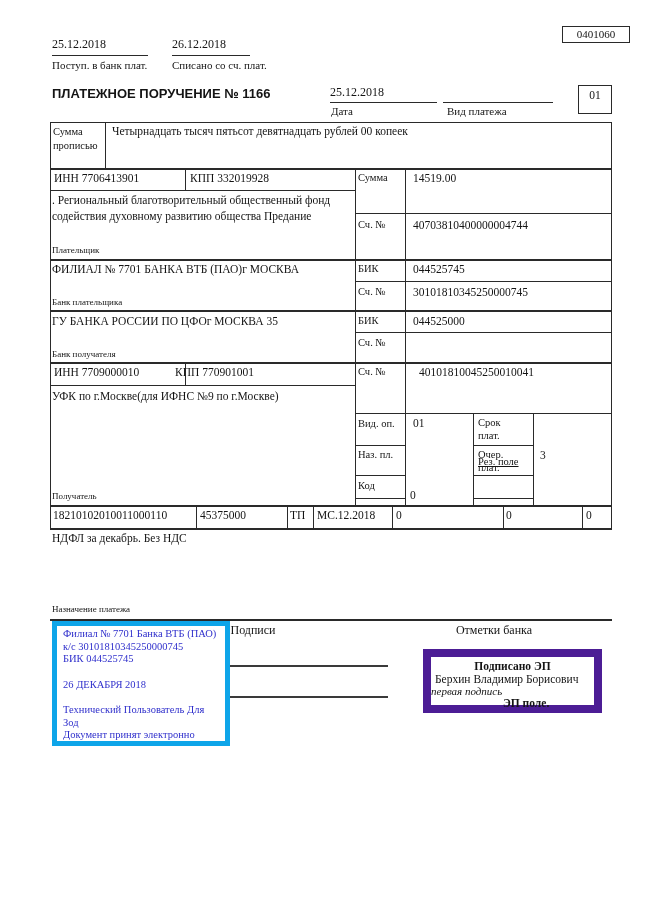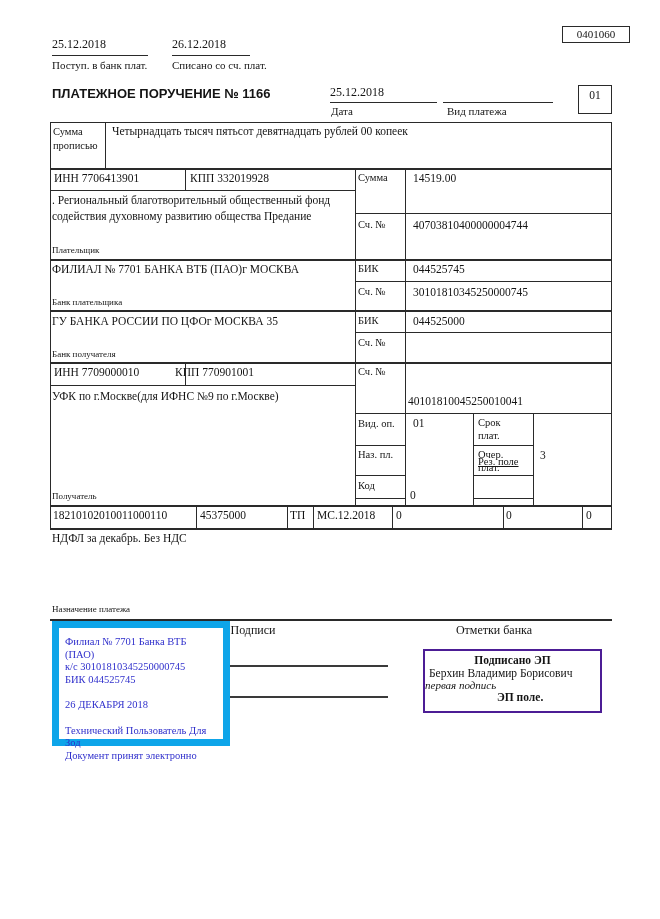--- a/index.html
+++ b/index.html
@@ -7,23 +7,23 @@
         font-family:"Liberation Serif","DejaVu Serif",serif;color:#141414;}
   .t{position:absolute;white-space:nowrap;font-size:11.5px;line-height:1.2;}
   .wrap{white-space:normal;}
   .lbl{font-size:9px;}
   .slbl{font-size:11px;}
   .clbl{font-size:10.5px;}
   .hl{position:absolute;background:#2a2a2a;height:1px;}
   .vl{position:absolute;background:#2a2a2a;width:1px;}
   .box{position:absolute;border:1px solid #2a2a2a;box-sizing:border-box;}
   .title{font-family:"Liberation Sans","DejaVu Sans",sans-serif;font-weight:bold;font-size:13px;}
-  .stamp{position:absolute;left:52px;top:621px;width:178px;height:125px;border:7px solid #0ea5e9;
-         box-sizing:border-box;color:#3030cc;font-size:10.5px;line-height:12.5px;padding:8px 6px;}
-  .sigbox{position:absolute;left:423px;top:649px;width:179px;height:64px;border:2px solid #4c1d95;
+  .stamp{position:absolute;left:52px;top:621px;width:178px;height:125px;border:5px solid #0ea5e9;
+         box-sizing:border-box;color:#3030cc;font-size:10.5px;line-height:12.5px;padding:2px 6px;}
+  .sigbox{position:absolute;left:423px;top:649px;width:179px;height:64px;border:8px solid #4c1d95;
           box-sizing:border-box;font-size:11.5px;}
   .b{font-weight:bold;}
   .i{font-style:italic;}
   .ctr{text-align:center;}
 </style>
 </head>
 <body>
 
 <div id="page">
 
@@ -106,21 +106,21 @@
 
   <div class="t" style="left:52px;top:315px;">ГУ БАНКА РОССИИ ПО ЦФОг МОСКВА 35</div>
   <div class="t clbl" style="left:358px;top:315px;">БИК</div>
   <div class="t" style="left:413px;top:315px;">044525000</div>
   <div class="t clbl" style="left:358px;top:337px;">Сч. №</div>
   <div class="t lbl" style="left:52px;top:349px;">Банк получателя</div>
 
   <div class="t" style="left:54px;top:366px;">ИНН 7709000010</div>
   <div class="t" style="left:175px;top:366px;">КПП 770901001</div>
   <div class="t clbl" style="left:358px;top:366px;">Сч. №</div>
-  <div class="t" style="left:408px;top:366px;margin-top:29px;">40101810045250010041</div>
+  <div class="t" style="left:419px;top:366px;">40101810045250010041</div>
   <div class="t wrap" style="left:52px;top:389px;width:300px;line-height:1.35;">УФК по г.Москве(для ИФНС №9 по г.Москве)</div>
   <div class="t lbl" style="left:52px;top:491px;">Получатель</div>
 
   <div class="t clbl" style="left:358px;top:418px;">Вид. оп.</div>
   <div class="t" style="left:413px;top:417px;">01</div>
   <div class="t clbl wrap" style="left:478px;top:416px;width:44px;line-height:1.25;">Срок плат.</div>
   <div class="t" style="left:540px;top:417px;"></div>
 
   <div class="t clbl" style="left:358px;top:449px;">Наз. пл.</div>
   <div class="t" style="left:413px;top:449px;"></div>

